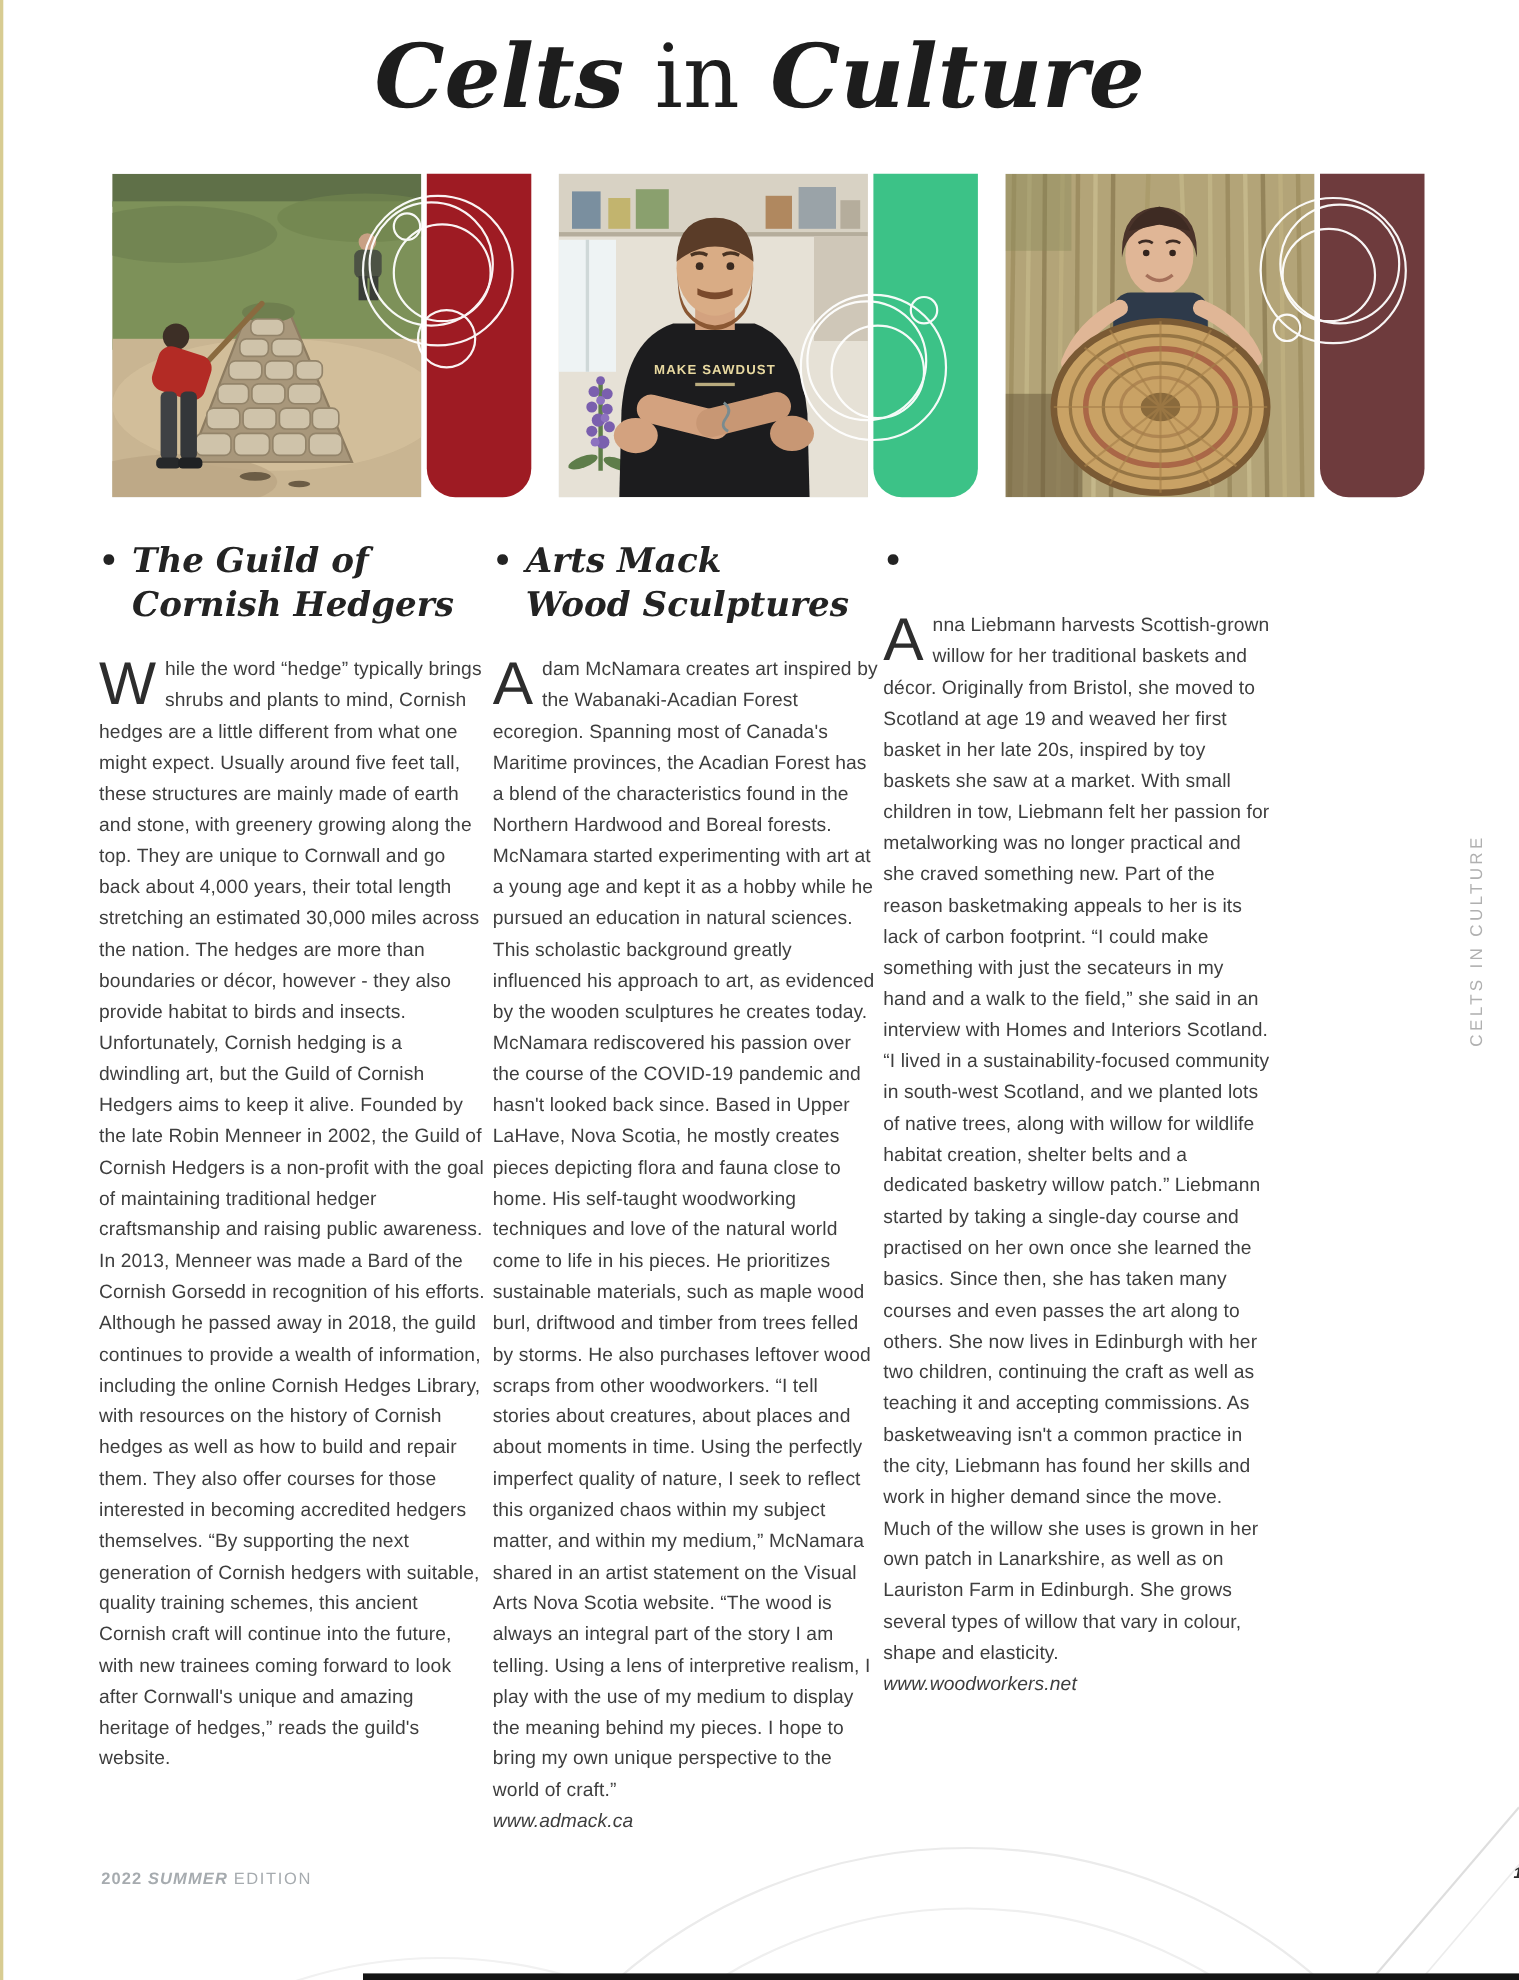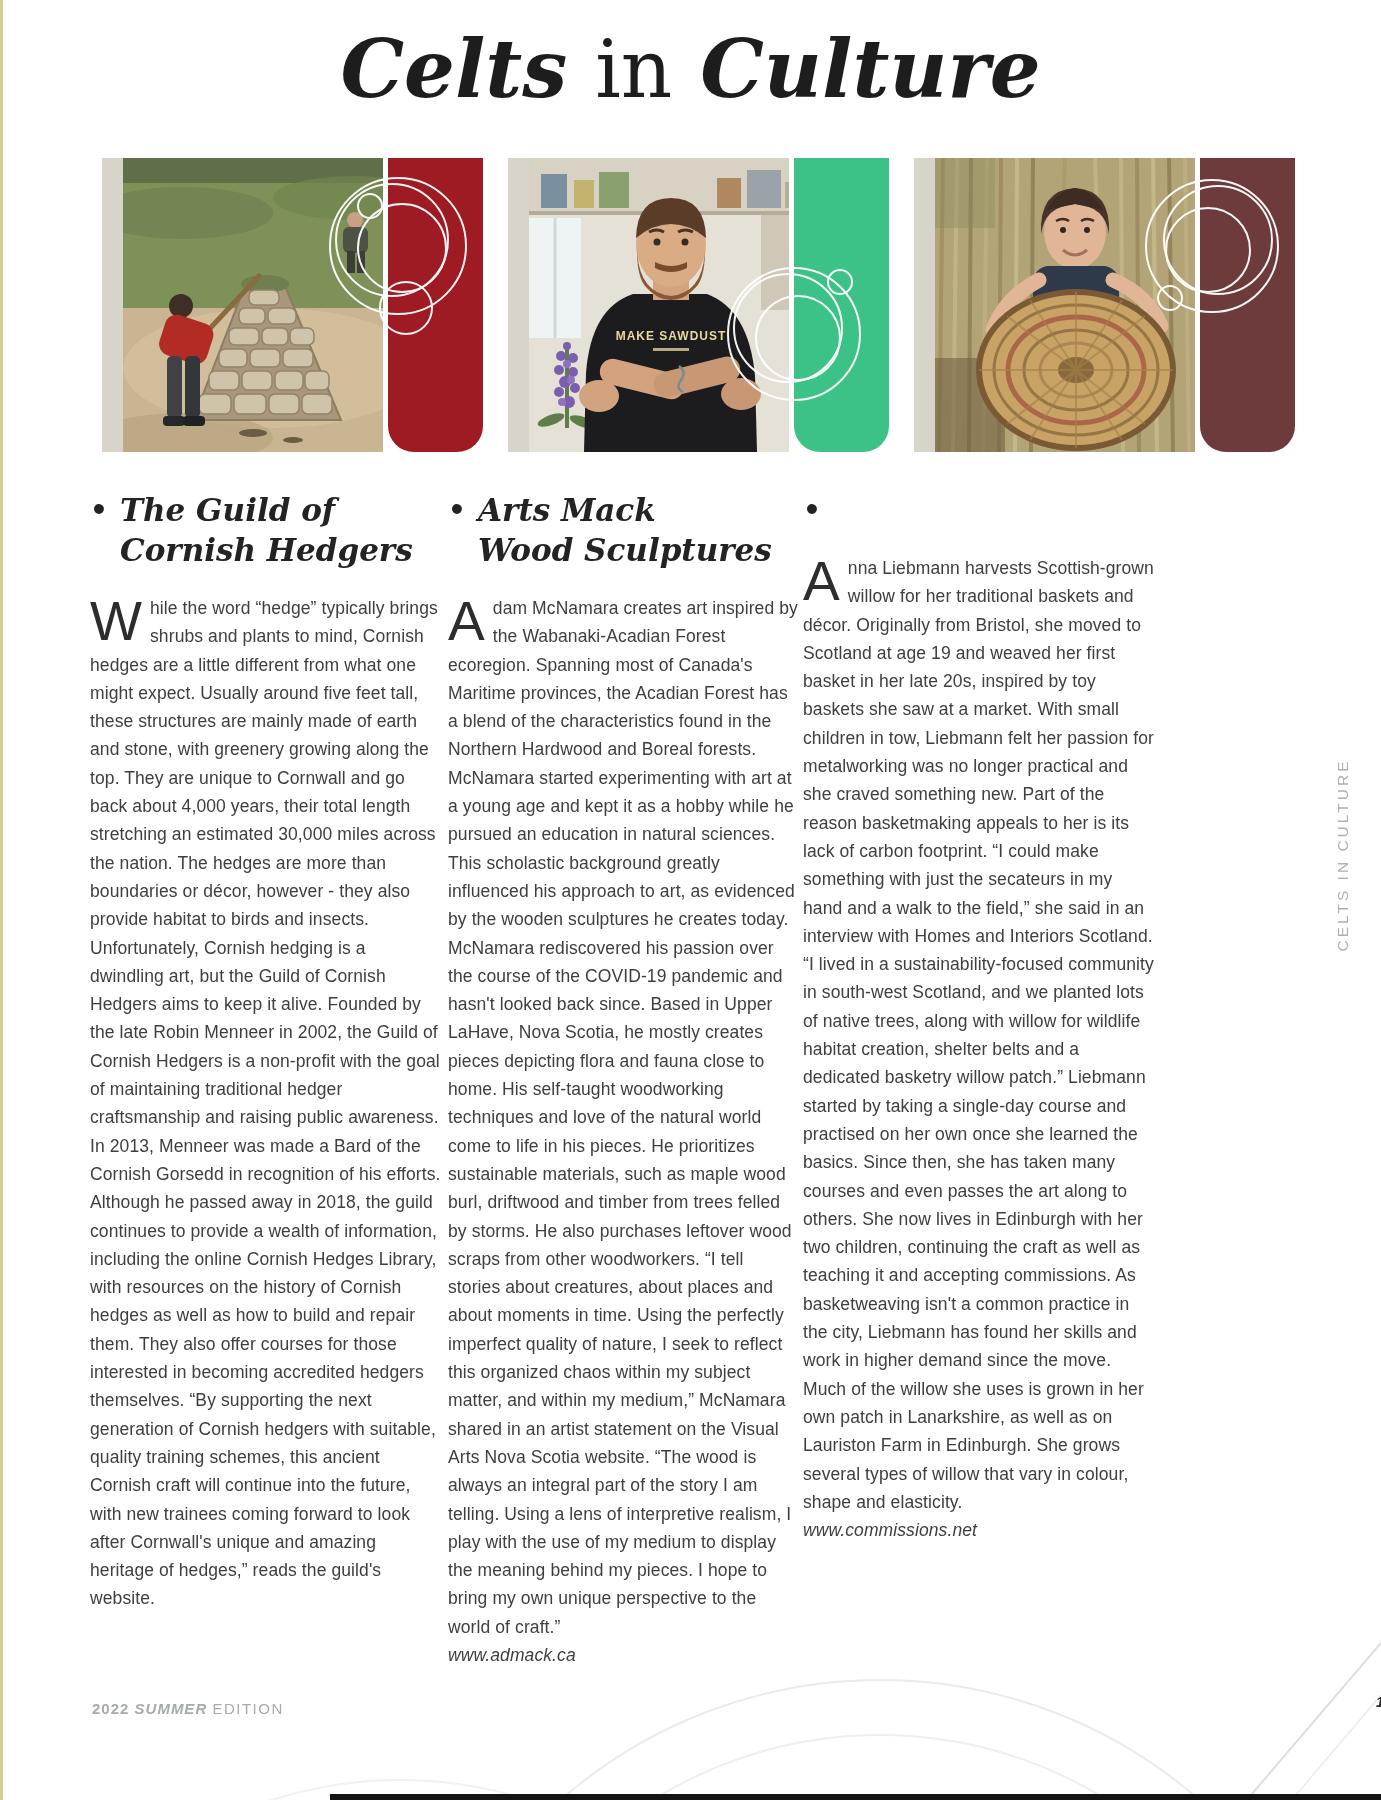--- a/index.html
+++ b/index.html
@@ -15,21 +15,21 @@
     position:absolute; left:0; top:22px; width:100%; text-align:center;
     font-family:"DejaVu Serif", serif; font-size:80px; color:#1d1d1d; z-index:2;
   }
   .page-title .emph { font-weight:bold; font-style:italic; }
   .page-title .conn { font-weight:normal; font-style:normal; }
 
   .deco-overlay { position:absolute; left:0; top:0; width:1381px; height:1800px; z-index:0; pointer-events:none; }
 
   .photos-row { position:absolute; left:102px; top:158px; display:flex; gap:25px; z-index:2; }
   .photo-unit { position:relative; width:381px; height:294px; display:flex; gap:5px; }
-  .photo { width:281px; height:294px; overflow:hidden; background:#d8d4ca;padding-left:21px; }
+  .photo { width:281px; height:294px; overflow:hidden; background:#d8d4ca; }
   .photo svg { display:block; }
   .accent-block { width:95px; height:294px; border-radius:0 0 26px 26px; }
   .swirl { position:absolute; z-index:3; }
 
   .article { position:absolute; top:490px; width:352px; z-index:2; }
   .article.c1 { left:90px; }
   .article.c2 { left:448px; }
   .article.c3 { left:803px; }
 
   .heading {
@@ -301,21 +301,21 @@
   <div class="body-text"><span class="dropcap">A</span><span>dam McNamara creates art inspired by the Wabanaki-Acadian Forest ecoregion. Spanning most of Canada's Maritime provinces, the Acadian Forest has a blend of the characteristics found in the Northern Hardwood and Boreal forests. McNamara started experimenting with art at a young age and kept it as a hobby while he pursued an education in natural sciences. This scholastic background greatly influenced his approach to art, as evidenced by the wooden sculptures he creates today. McNamara rediscovered his passion over the course of the COVID-19 pandemic and hasn't looked back since. Based in Upper LaHave, Nova Scotia, he mostly creates pieces depicting flora and fauna close to home. His self-taught woodworking techniques and love of the natural world come to life in his pieces. He prioritizes sustainable materials, such as maple wood burl, driftwood and timber from trees felled by storms. He also purchases leftover wood scraps from other woodworkers. “I tell stories about creatures, about places and about moments in time. Using the perfectly imperfect quality of nature, I seek to reflect this organized chaos within my subject matter, and within my medium,” McNamara shared in an artist statement on the Visual Arts Nova Scotia website. “The wood is always an integral part of the story I am telling. Using a lens of interpretive realism, I play with the use of my medium to display the meaning behind my pieces. I hope to bring my own unique perspective to the world of craft.”</span>
     <div class="website">www.admack.ca</div>
   </div>
 </div>
 
 <div class="article c3">
   <div class="heading">
     <span class="bullet">•</span>
   </div>
   <div class="body-text"><span class="dropcap">A</span><span>nna Liebmann harvests Scottish-grown willow for her traditional baskets and décor. Originally from Bristol, she moved to Scotland at age 19 and weaved her first basket in her late 20s, inspired by toy baskets she saw at a market. With small children in tow, Liebmann felt her passion for metalworking was no longer practical and she craved something new. Part of the reason basketmaking appeals to her is its lack of carbon footprint. “I could make something with just the secateurs in my hand and a walk to the field,” she said in an interview with Homes and Interiors Scotland. “I lived in a sustainability-focused community in south-west Scotland, and we planted lots of native trees, along with willow for wildlife habitat creation, shelter belts and a dedicated basketry willow patch.” Liebmann started by taking a single-day course and practised on her own once she learned the basics. Since then, she has taken many courses and even passes the art along to others. She now lives in Edinburgh with her two children, continuing the craft as well as teaching it and accepting commissions. As basketweaving isn't a common practice in the city, Liebmann has found her skills and work in higher demand since the move. Much of the willow she uses is grown in her own patch in Lanarkshire, as well as on Lauriston Farm in Edinburgh. She grows several types of willow that vary in colour, shape and elasticity.</span>
-    <div class="website">www.commissions.net</div>
+    <div class="website">www.woodworkers.net</div>
   </div>
 </div>
 
 <div class="vertical-label">CELTS IN CULTURE</div>
 
 <div class="footer-left"><span>2022</span> <span class="season">SUMMER</span> <span class="edition">EDITION</span></div>
 
 <div class="page-number">13</div>
 
 <div class="bottom-strip"></div>

